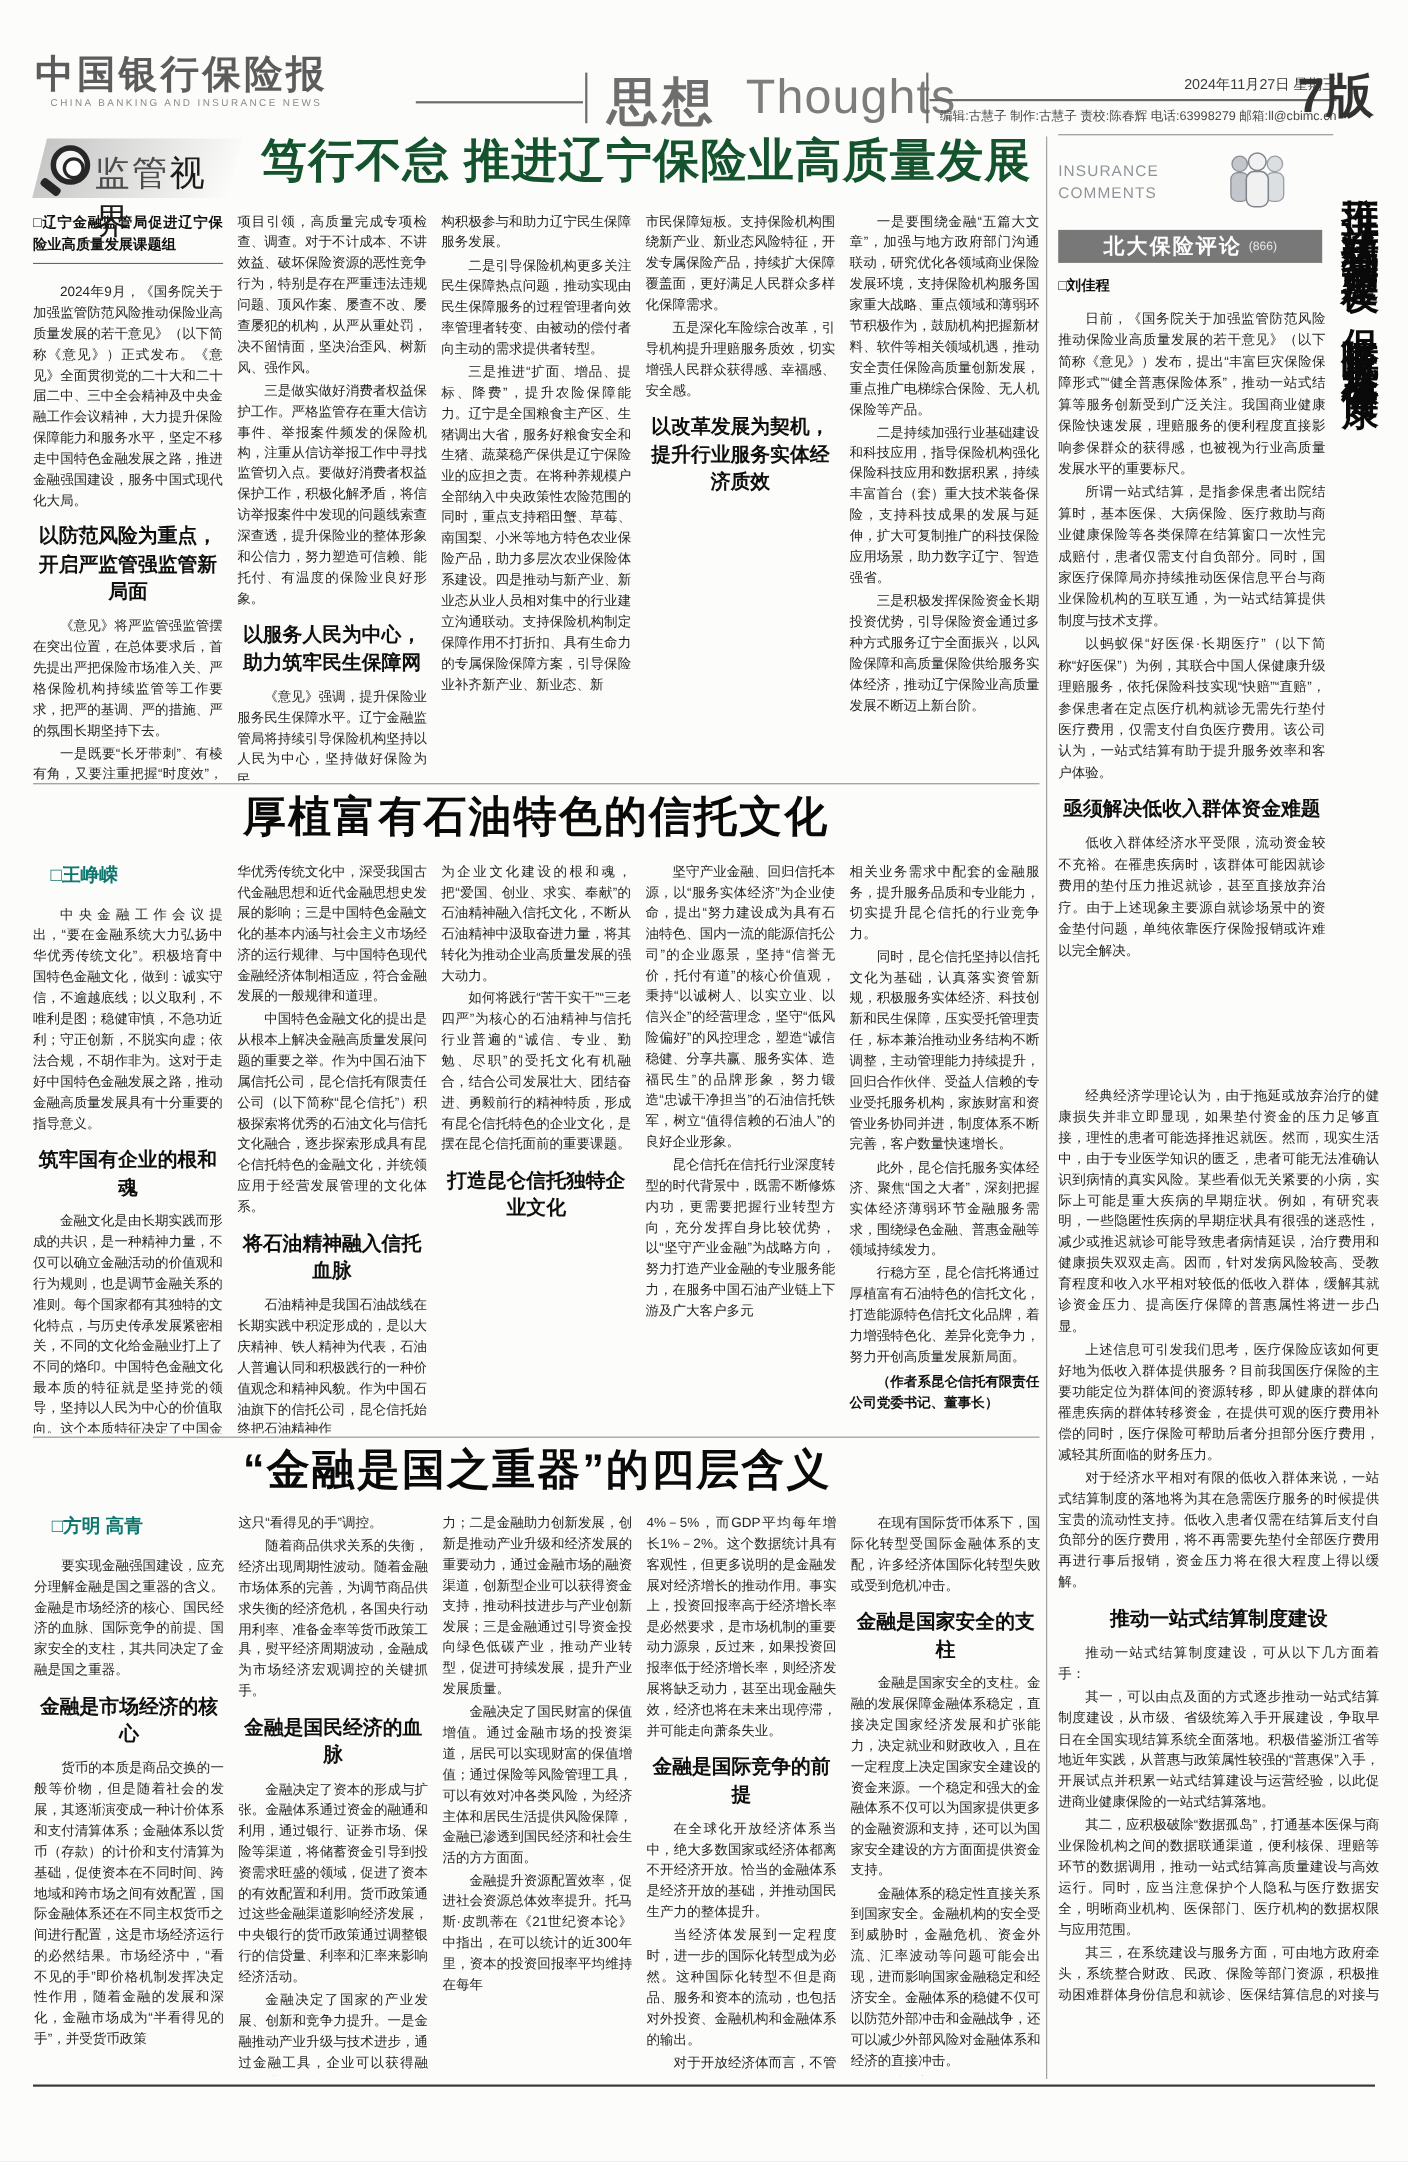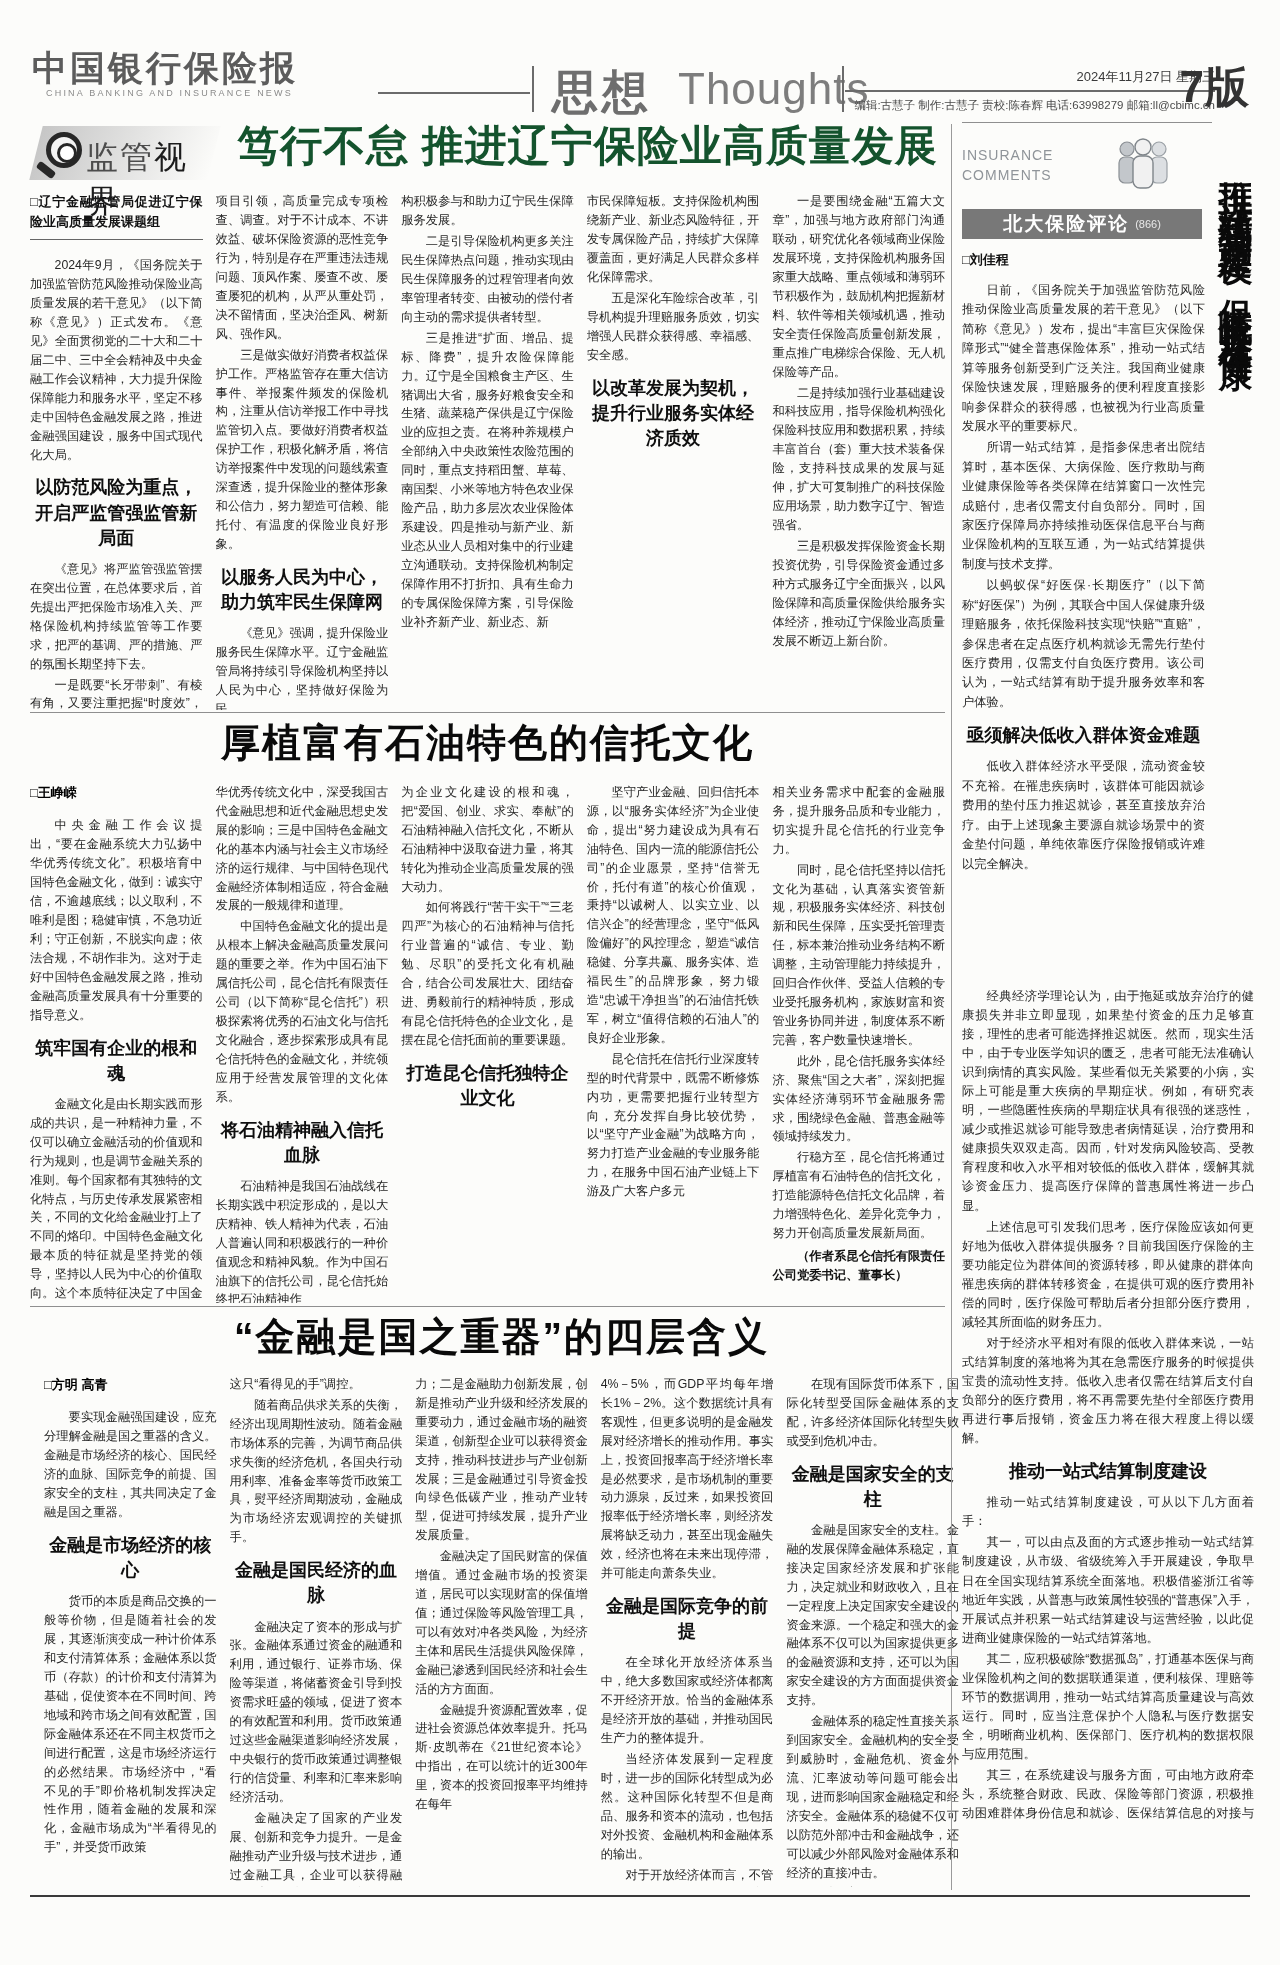--- a/index.html
+++ b/index.html
@@ -19,21 +19,21 @@
   .hline2{position:absolute;left:815px;top:42px;width:370px;height:2px;background:#6b6b6b;}
   .hdr-staff{position:absolute;left:790px;top:50px;width:395px;text-align:right;font-size:11.5px;color:#4a4a4a;}
   .page-no{position:absolute;right:0;top:10px;font-size:44px;font-weight:bold;color:#333;letter-spacing:1px;}
   
   .cols{display:flex;gap:13px;}
   .col{width:173px;overflow:hidden;font-size:12.3px;line-height:1.54;text-align:justify;}
   .blk-p{text-indent:2em;margin:0 0 2px;}
   .blk-pc{text-indent:0;margin:0 0 2px;}
   .blk-h{font-weight:bold;text-align:center;text-indent:0;font-size:18px;line-height:1.4;color:#0f0f0f;margin:11px 2px 9px;}
   .blk-author{font-weight:bold;text-indent:2em;margin-top:4px;color:#111;}
-  .blk-byline{font-weight:bold;text-indent:0;font-size:13px;color:#000000;margin:0 0 14px;line-height:1.5;}
+  .blk-byline{font-weight:bold;text-indent:0;font-size:17px;color:#0f766e;margin:0 16px 14px;line-height:1.5;}
   .blk-bylineU{font-weight:bold;text-indent:0;font-size:13px;color:#111;margin:0 0 16px;line-height:1.5;
                border-bottom:1px solid #666;padding-bottom:8px;}
   
   .a1{position:absolute;left:30px;top:118px;width:915px;}
   .badge{position:absolute;left:0;top:6px;width:185px;height:58px;}
   .badge .band{position:absolute;left:6px;top:2px;width:178px;height:54px;
                background:linear-gradient(100deg,#c6c6c6,#e4e4e3 55%,rgba(236,236,235,0));
                transform:skewX(-14deg);}
   .mag{position:absolute;left:8px;top:6px;width:46px;height:46px;}
   .mag .lens{position:absolute;left:8px;top:2px;width:26px;height:26px;border:5px solid #272727;border-radius:50%;background:#f4f4f4;}
@@ -46,21 +46,21 @@
   .a1 .cols{margin-top:22px;height:518px;}
   
   .rule-h{position:absolute;left:30px;width:915px;height:1px;background:#8f8f8f;}
   .r1{top:712px;} .r2{top:1306px;}
   .rule-v{position:absolute;left:951px;top:124px;width:1px;height:1766px;background:#9a9a9a;}
   .rule-bottom{position:absolute;left:30px;top:1895px;width:1220px;height:2px;background:#3a3a3a;}
   
   .a2{position:absolute;left:30px;top:722px;width:915px;}
   .a2-headline,.a3-headline{text-align:center;font-size:39px;font-weight:900;color:#0a0a0a;letter-spacing:2px;line-height:1.1;}
   .a2 .cols{margin-top:18px;height:520px;}
-  .a3{position:absolute;left:44px;top:1316px;width:915px;}
+  .a3{position:absolute;left:31px;top:1316px;width:915px;}
   .a3 .cols{margin-top:16px;height:512px;}
   
   .sb{position:absolute;left:962px;top:122px;width:292px;}
   .sb-toprule{width:250px;height:1px;background:#8f8f8f;margin:0 0 14px;}
   .sb-kicker{position:relative;width:240px;height:62px;}
   .sb-kicker .en{font-size:14px;color:#8f9499;letter-spacing:1px;line-height:1.45;padding-top:8px;}
   .sb-kicker svg{position:absolute;right:28px;top:0;}
   .sb-seriesbar{width:240px;height:30px;background:#787878;color:#fff;display:flex;align-items:center;
                 justify-content:center;gap:6px;margin:10px 0 12px;}
   .sb-seriesbar .t{font-size:19px;font-weight:bold;letter-spacing:2px;}

